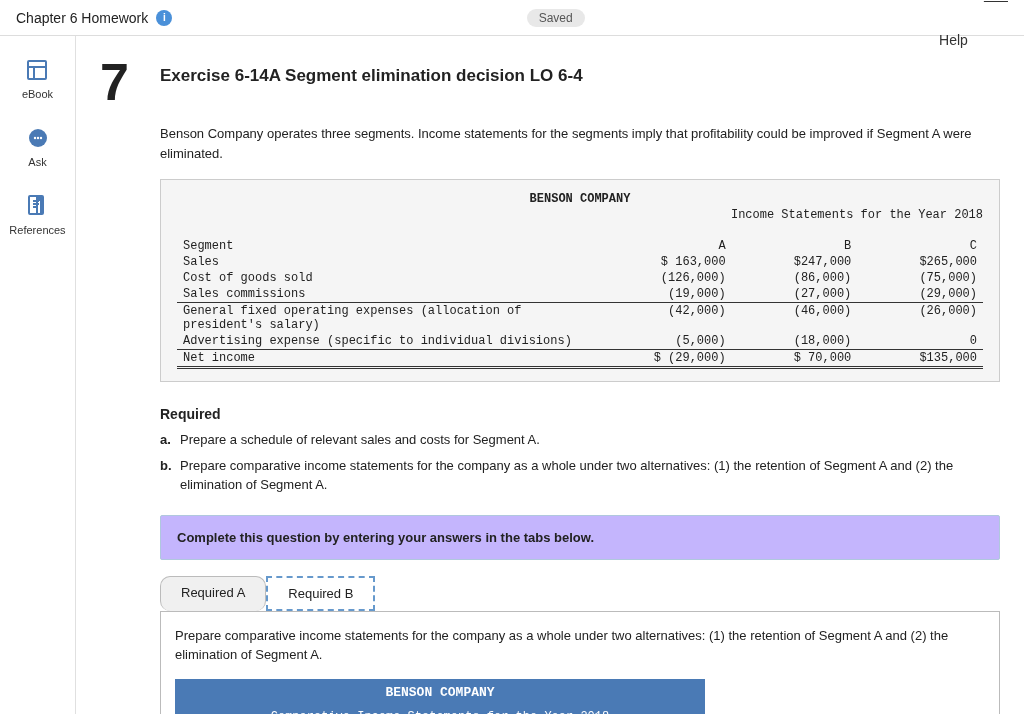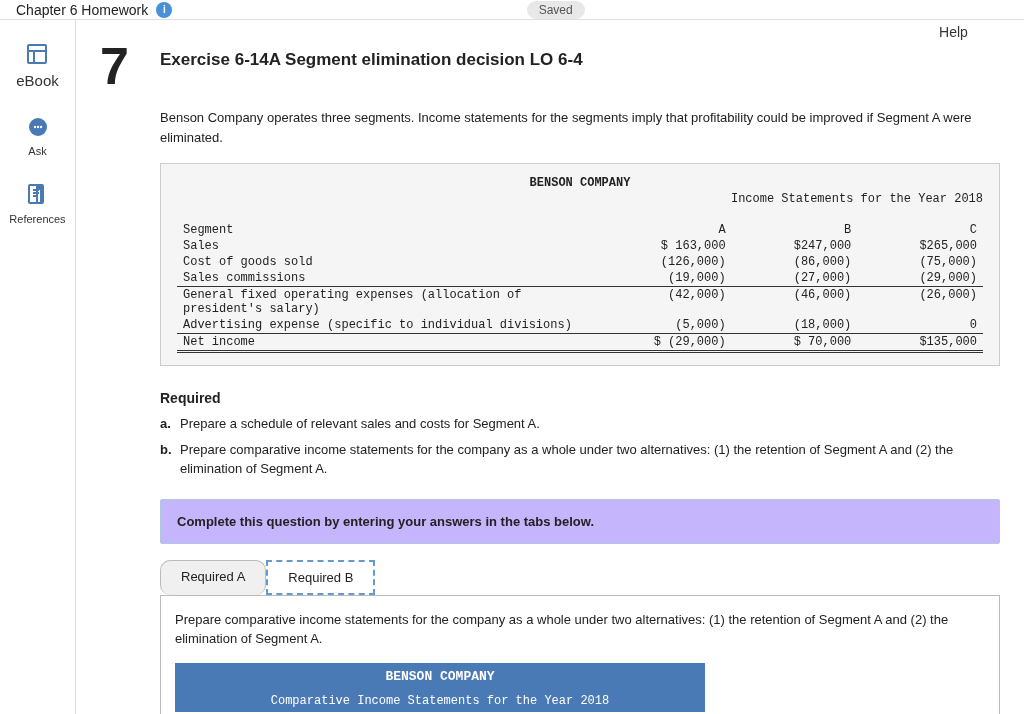--- a/index.html
+++ b/index.html
@@ -1,21 +1,21 @@
 <!DOCTYPE html>
 <html><head>
   <meta charset="utf-8">
   <style>
     * { box-sizing: border-box; margin: 0; padding: 0; }
     body { font-family: Arial, sans-serif; font-size: 13px; background: #fff; color: #222; }
 
     
     .topbar {
       display: flex; align-items: center; justify-content: space-between;
-      padding: 8px 16px; border-bottom: 1px solid #ddd; height: 20px;
+      padding: 8px 16px; border-bottom: 1px solid #ddd; height: 36px;
       background: #fff;
     }
     .topbar-left { display: flex; align-items: center; gap: 8px; font-size: 14px; font-weight: 500; }
     .topbar-center { }
     .topbar-right { display: flex; gap: 16px; font-size: 14px; color: #333; }
     .saved-badge {
       background: #e8e8e8; border-radius: 12px; padding: 2px 12px; font-size: 12px; color: #555;
     }
     .info-icon {
       width: 16px; height: 16px; background: #4a90d9; border-radius: 50%;
@@ -131,21 +131,21 @@
 
   <div class="sidebar">
     <div class="sidebar-item">
       <div class="sidebar-icon">
         <svg viewBox="0 0 24 24" fill="none" stroke="#4a7ab5" stroke-width="2">
           <rect x="3" y="3" width="18" height="18" rx="1"></rect>
           <line x1="3" y1="9" x2="21" y2="9"></line>
           <line x1="9" y1="9" x2="9" y2="21"></line>
         </svg>
       </div>
-      <span style="font-size:15px;color:#333;">eBook</span>
+      <span style="font-size:11px;color:#333;">eBook</span>
     </div>
     <div class="sidebar-item">
       <div class="sidebar-icon">
         <svg viewBox="0 0 24 24" fill="#4a7ab5">
           <circle cx="12" cy="12" r="9"></circle>
           <circle cx="9" cy="12" r="1.2" fill="white"></circle>
           <circle cx="12" cy="12" r="1.2" fill="white"></circle>
           <circle cx="15" cy="12" r="1.2" fill="white"></circle>
         </svg>
       </div>

